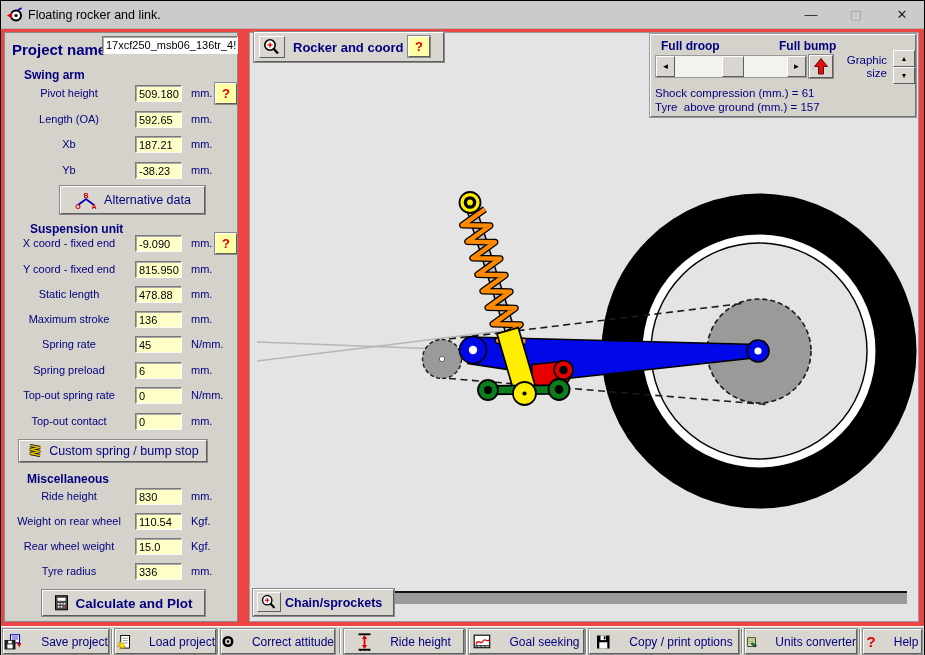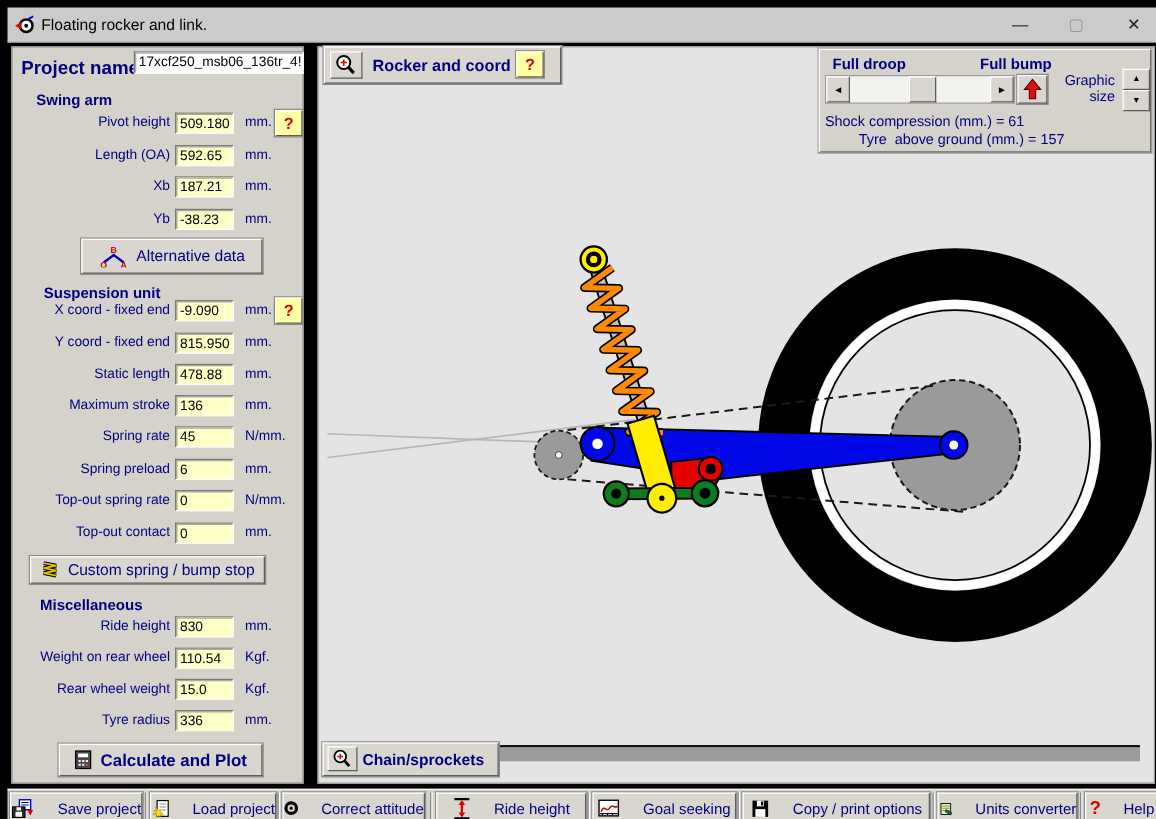--- a/index.html
+++ b/index.html
@@ -1,27 +1,27 @@
 <!DOCTYPE html>
 <html><head>
 <meta charset="utf-8">
 <style>
   * { margin:0; padding:0; box-sizing:border-box; font-family:"Liberation Sans", sans-serif; }
   html,body { width:925px; height:655px; background:#d5d2cb; overflow:hidden; }
-  .window { position:absolute; left:0; top:0; width:925px; height:655px; background:#000000; border:6px solid #000000;padding-left:32px; }
+  .window { position:absolute; left:0; top:0; width:925px; height:655px; background:#ef4444; border:1px solid #000000;padding-left:32px; }
   
   .titlebar { position:absolute; left:0; top:0; width:923px; height:28px; background:#cbcbcb; border-bottom:1px solid #b5b5b5; }
   .titlebar .appicon { position:absolute; left:6px; top:6px; width:16px; height:16px; }
   .titlebar .title { position:absolute; left:27px; top:7px; font-size:12.5px; color:#000; }
   .wbtn { position:absolute; top:0; width:34px; height:27px; text-align:center; line-height:27px; font-size:13px; color:#222; }
   .field { position:absolute; left:128px; width:47px; height:17px; background:#ffffc8; font-size:11px; color:#000; padding:0 0 0 3px; border:1px solid; border-color:#7a7a7a #fafafa #fafafa #7a7a7a; box-shadow:inset 1px 1px 0 #a8a8a8; }
   
   .sidebar { position:absolute; left:3px; top:31px; width:234px; height:590px; background:#d5d2cb; border:1px solid #8a8a8a; }
   .row { position:absolute; left:2px; width:230px; height:18px; }
-  .flabel { position:absolute; left:0; top:2px; width:124px; text-align:right; font-size:11px; color:#00007f; white-space:nowrap; }
+  .flabel { position:absolute; left:0; top:2px; width:124px; text-align:center; font-size:11px; color:#00007f; white-space:nowrap; }
   .funit { position:absolute; left:184px; top:2px; font-size:11px; color:#00007f; }
   .sect { position:absolute; font-size:12px; font-weight:bold; color:#00007f; }
   .helpbtn { position:absolute; width:22px; height:21px; background:#ffffa6; border:1px solid; border-color:#ffffff #5d5d5d #5d5d5d #ffffff; color:#dd0000; font-weight:bold; font-size:13px; text-align:center; line-height:19px; box-shadow:0 0 0 1px #8a8a8a; }
   .bigbtn { position:absolute; display:flex; align-items:center; justify-content:center; gap:6px; background:#d9d6d0; border:1px solid; border-color:#ffffff #5d5d5d #5d5d5d #ffffff; box-shadow:0 0 0 1px #8a8a8a; font-size:12.5px; color:#00007f; }
   
   .gpanel { position:absolute; left:248px; top:31px; width:670px; height:590px; background:#e4e4e4; border:1px solid #9a9a9a; }
   .gheader { position:absolute; left:4px; top:-1px; width:190px; height:30px; background:#d9d6d0; border:1px solid; border-color:#ffffff #5d5d5d #5d5d5d #ffffff; box-shadow:0 0 0 1px #8a8a8a; }
   .gheader .htext { position:absolute; left:38px; top:7px; font-size:13px; font-weight:bold; color:#00007f; }
   .magbtn { position:absolute; width:26px; height:22px; background:#d9d6d0; border:1px solid; border-color:#ffffff #5d5d5d #5d5d5d #ffffff; }
   .ctrlpanel { position:absolute; left:400px; top:1px; width:266px; height:83px; background:#d5d2cb; border:1px solid; border-color:#ffffff #6f6f6f #6f6f6f #ffffff; box-shadow:0 0 0 1px #9a9a9a; }
@@ -275,21 +275,21 @@
       </div>
       <div class="gsize">
         <div>Graphic</div>
         <div>size</div>
       </div>
       <div class="spinner">
         <div class="spinbtn" style="top:0;">▲</div>
         <div class="spinbtn" style="top:17px;">▼</div>
       </div>
       <span class="stat" style="left:4px;top:52px;">Shock compression (mm.) = 61</span>
-      <span class="stat" style="left:4px;top:66px;margin-left:27px;">Tyre  above ground (mm.) = 157</span>
+      <span class="stat" style="left:4px;top:66px;">Tyre  above ground (mm.) = 157</span>
     </div>
 
     <div class="groundline"></div>
     <div class="groundband"></div>
 
     <div class="chainbtn">
       <div class="magbtn" style="left:3px;top:2px;width:24px;height:20px;">
         <svg width="22" height="18" viewBox="0 0 24 20">
           <circle cx="10" cy="8" r="5.2" fill="#fff" stroke="#000" stroke-width="1.6"></circle>
           <line x1="7.5" y1="8" x2="12.5" y2="8" stroke="#dd0000" stroke-width="1.3"></line>

